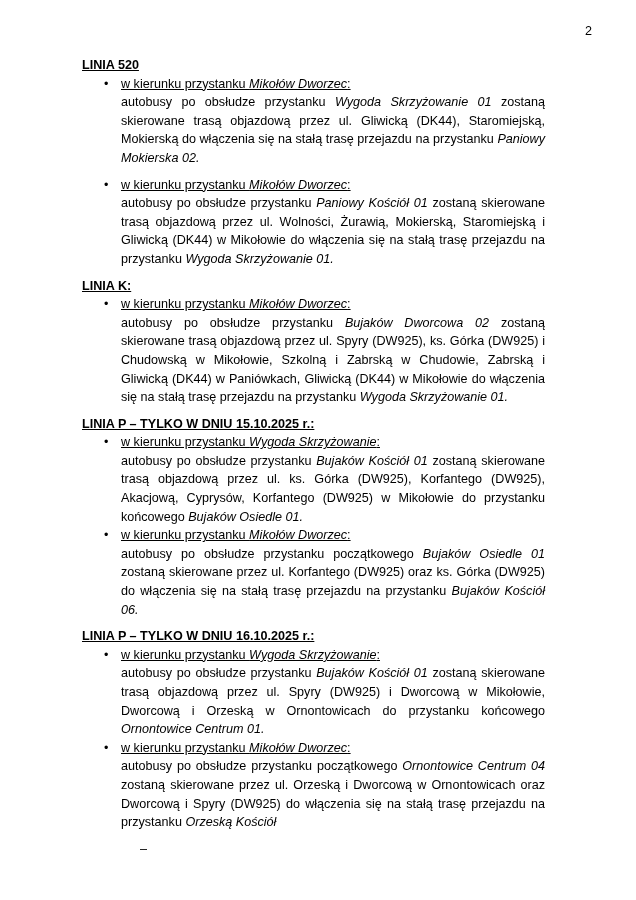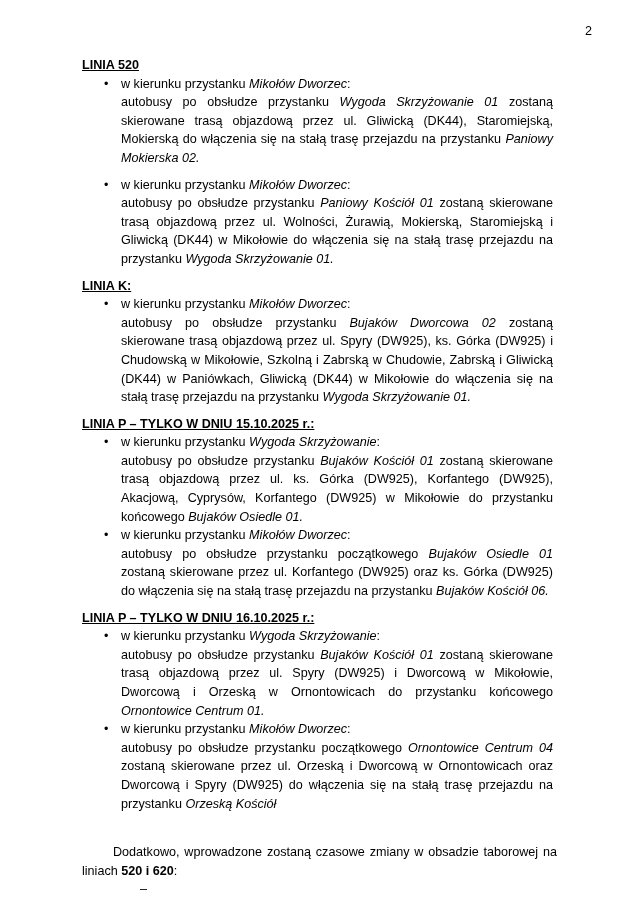--- a/index.html
+++ b/index.html
@@ -12,29 +12,29 @@
     font-size:12.6px;
     line-height:18.6px;
     overflow:hidden;
   }
   .page-number{
     position:absolute;top:22px;left:585px;
   }
   .content{
     position:absolute;left:82px;top:56px;width:475px;
   }
-  .section{margin:0 4px 8px 0;}
+  .section{margin:0 12px 8px 0;}
   .heading{font-weight:bold;text-decoration:underline;}
   .bullet-item{position:relative;padding-left:39px;}
   .marker{position:absolute;left:22px;top:0;}
   .direction-line{}
   .body-paragraph{text-align:justify;}
   .it{font-style:italic;}
   .bd{font-weight:bold;}
-  .un{}
+  .un{text-decoration:underline;}
   .footer-para{margin-top:30px;text-align:justify;text-indent:31px;}
   .dash-row{position:relative;padding-left:80px;}
   .dash{position:absolute;left:58px;top:0;}
 </style>
 </head>
 <body>
 
 <div class="page">
   <div class="page-number">2</div>
 
@@ -84,20 +84,19 @@
             <div class="body-paragraph"><span>autobusy po obsłudze przystanku </span><span class="it">Bujaków Kościół 01</span><span> zostaną skierowane trasą objazdową przez ul. Spyry (DW925) i Dworcową w Mikołowie, Dworcową i Orzeską w Ornontowicach do przystanku końcowego </span><span class="it">Ornontowice Centrum 01.</span></div>
           </div>
           <div class="bullet-item">
             <span class="marker">•</span>
             <div class="direction-line"><span class="un">w kierunku przystanku </span><span class="it un">Mikołów Dworzec</span><span class="un">:</span></div>
             <div class="body-paragraph"><span>autobusy po obsłudze przystanku początkowego </span><span class="it">Ornontowice Centrum 04</span><span> zostaną skierowane przez ul. Orzeską i Dworcową w Ornontowicach oraz Dworcową i Spyry (DW925) do włączenia się na stałą trasę przejazdu na przystanku </span><span class="it">Orzeską Kościół</span></div>
           </div>
         </div>
       </div>
 
-    <div class="footer-para"><span>Dodatkowo, wprowadzone zostaną czasowe zmiany w obsadzie taborowej na liniach </span><span class="bd">520 i 620</span><span>:</span></div>
 
     <div class="dash-row">
       <span class="dash">–</span>
 
     </div>
   </div>
 </div>
 
 </body></html>

